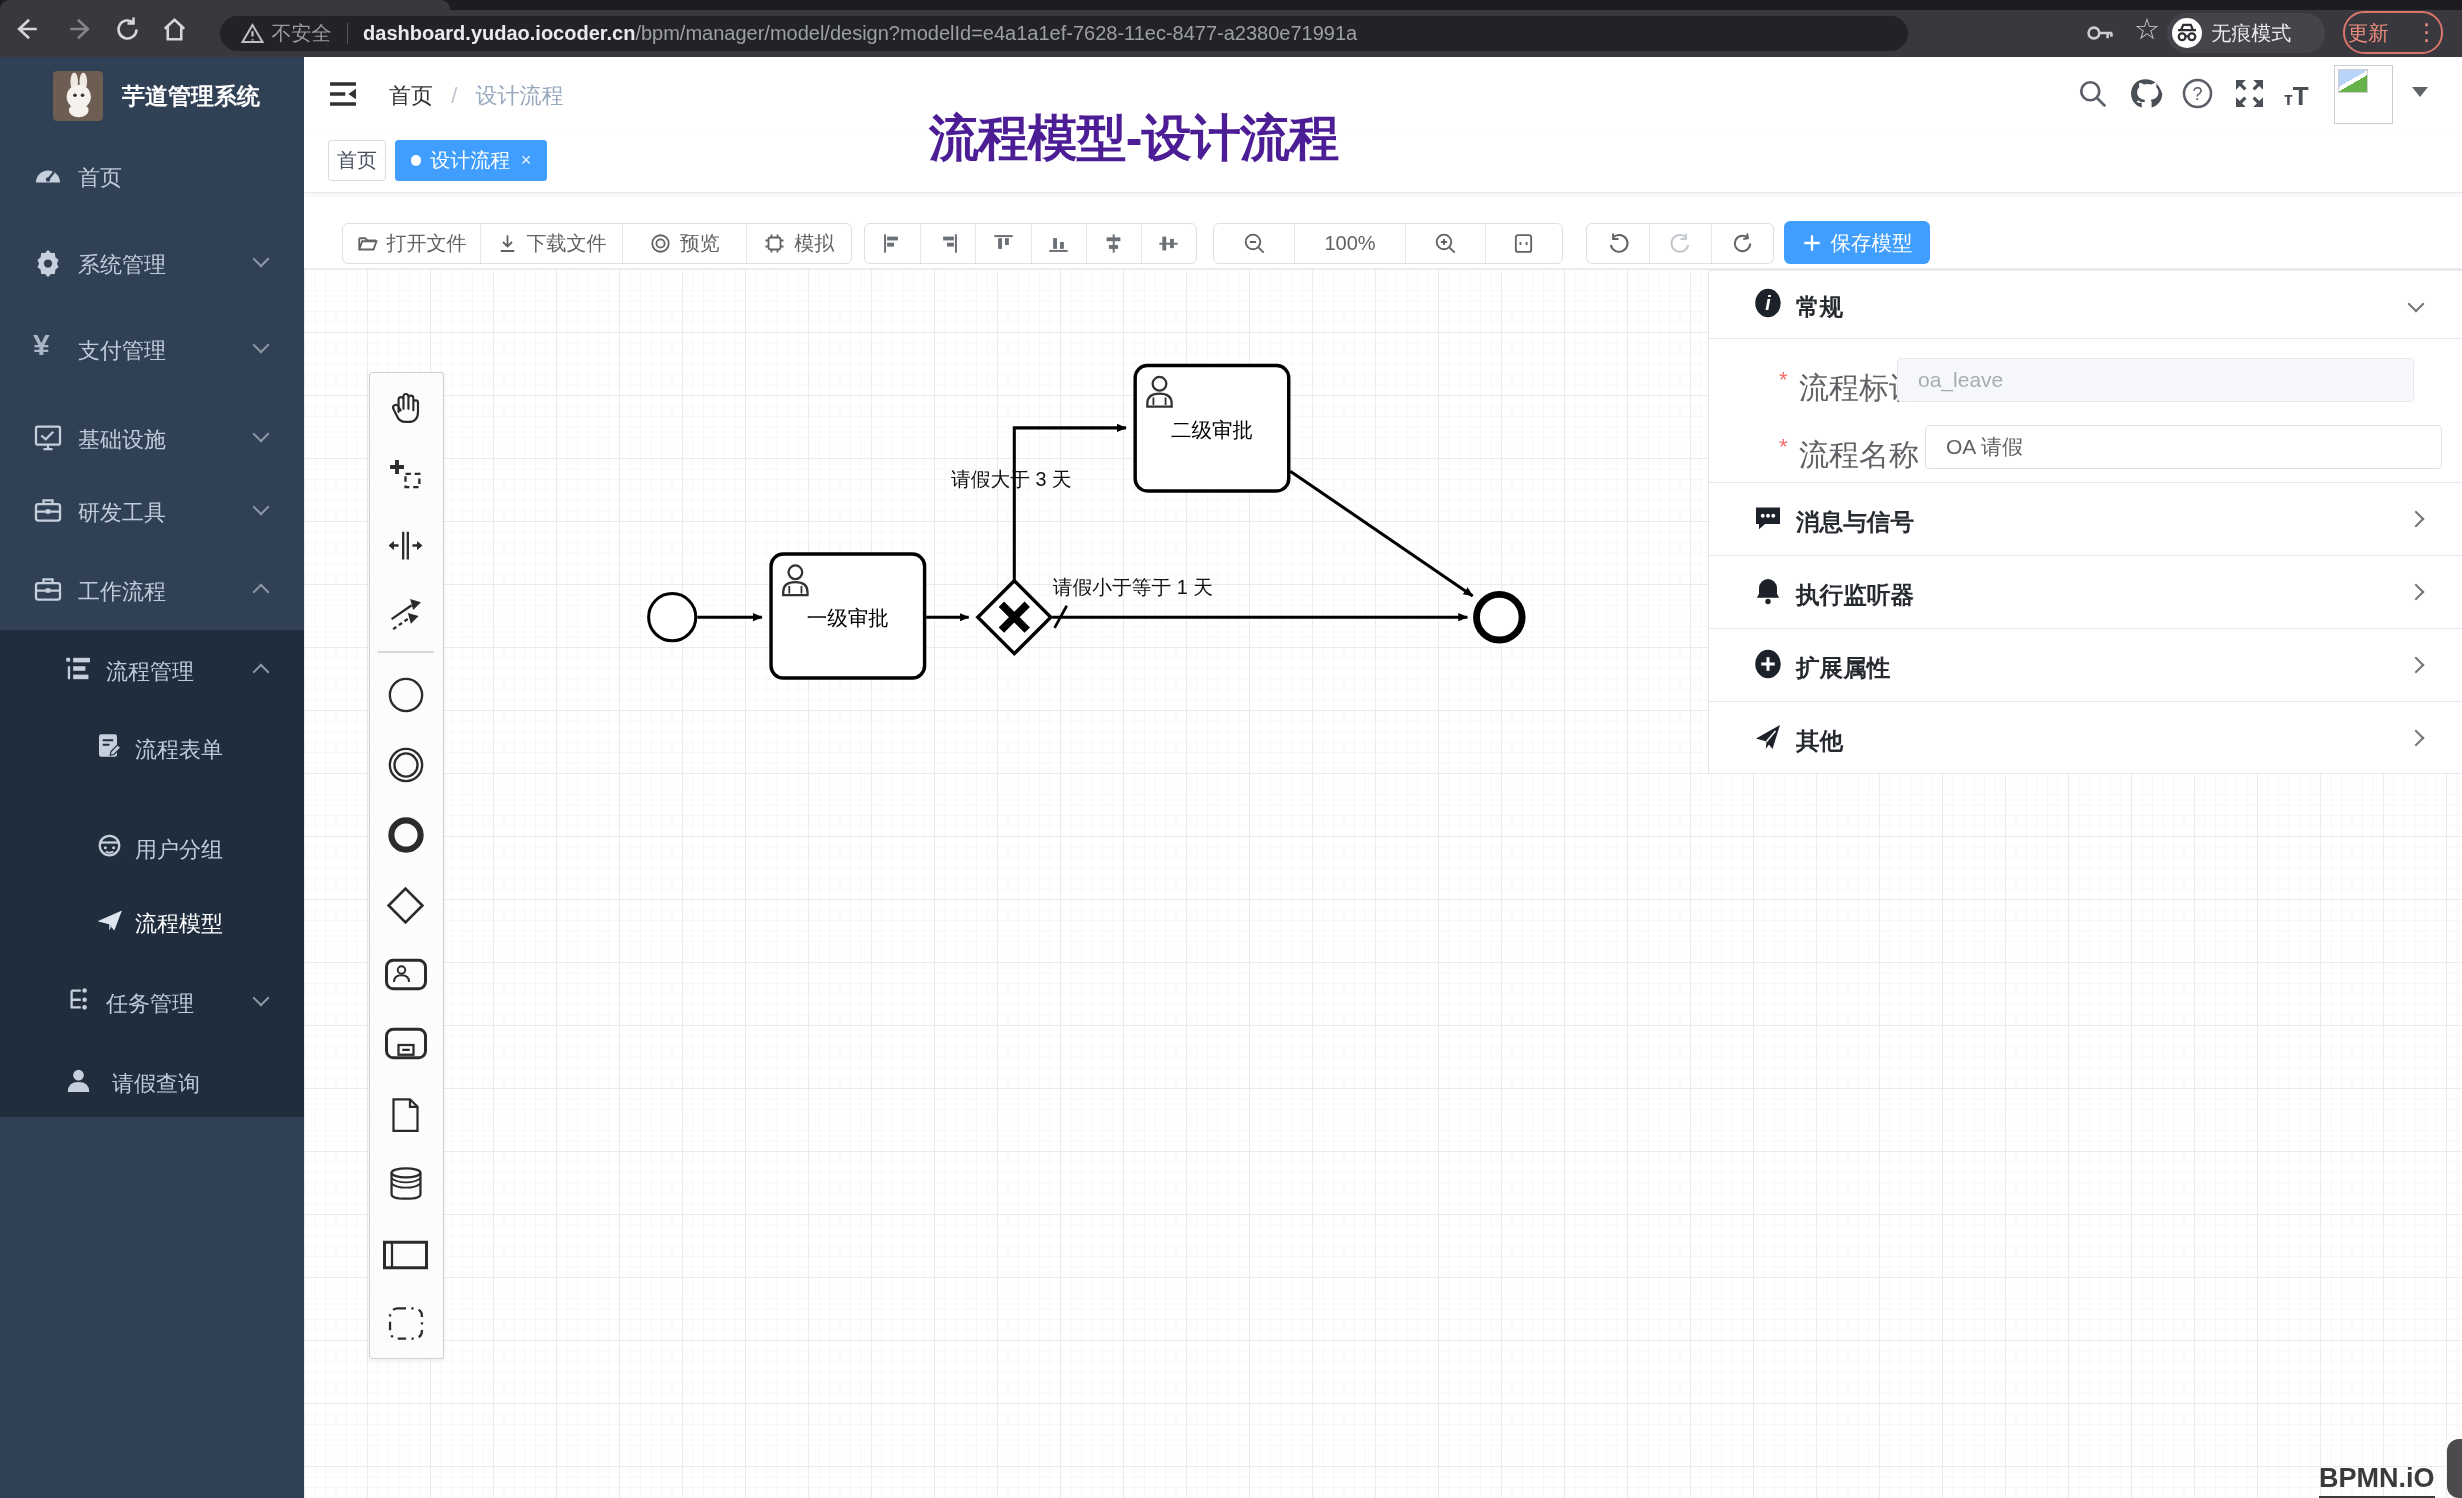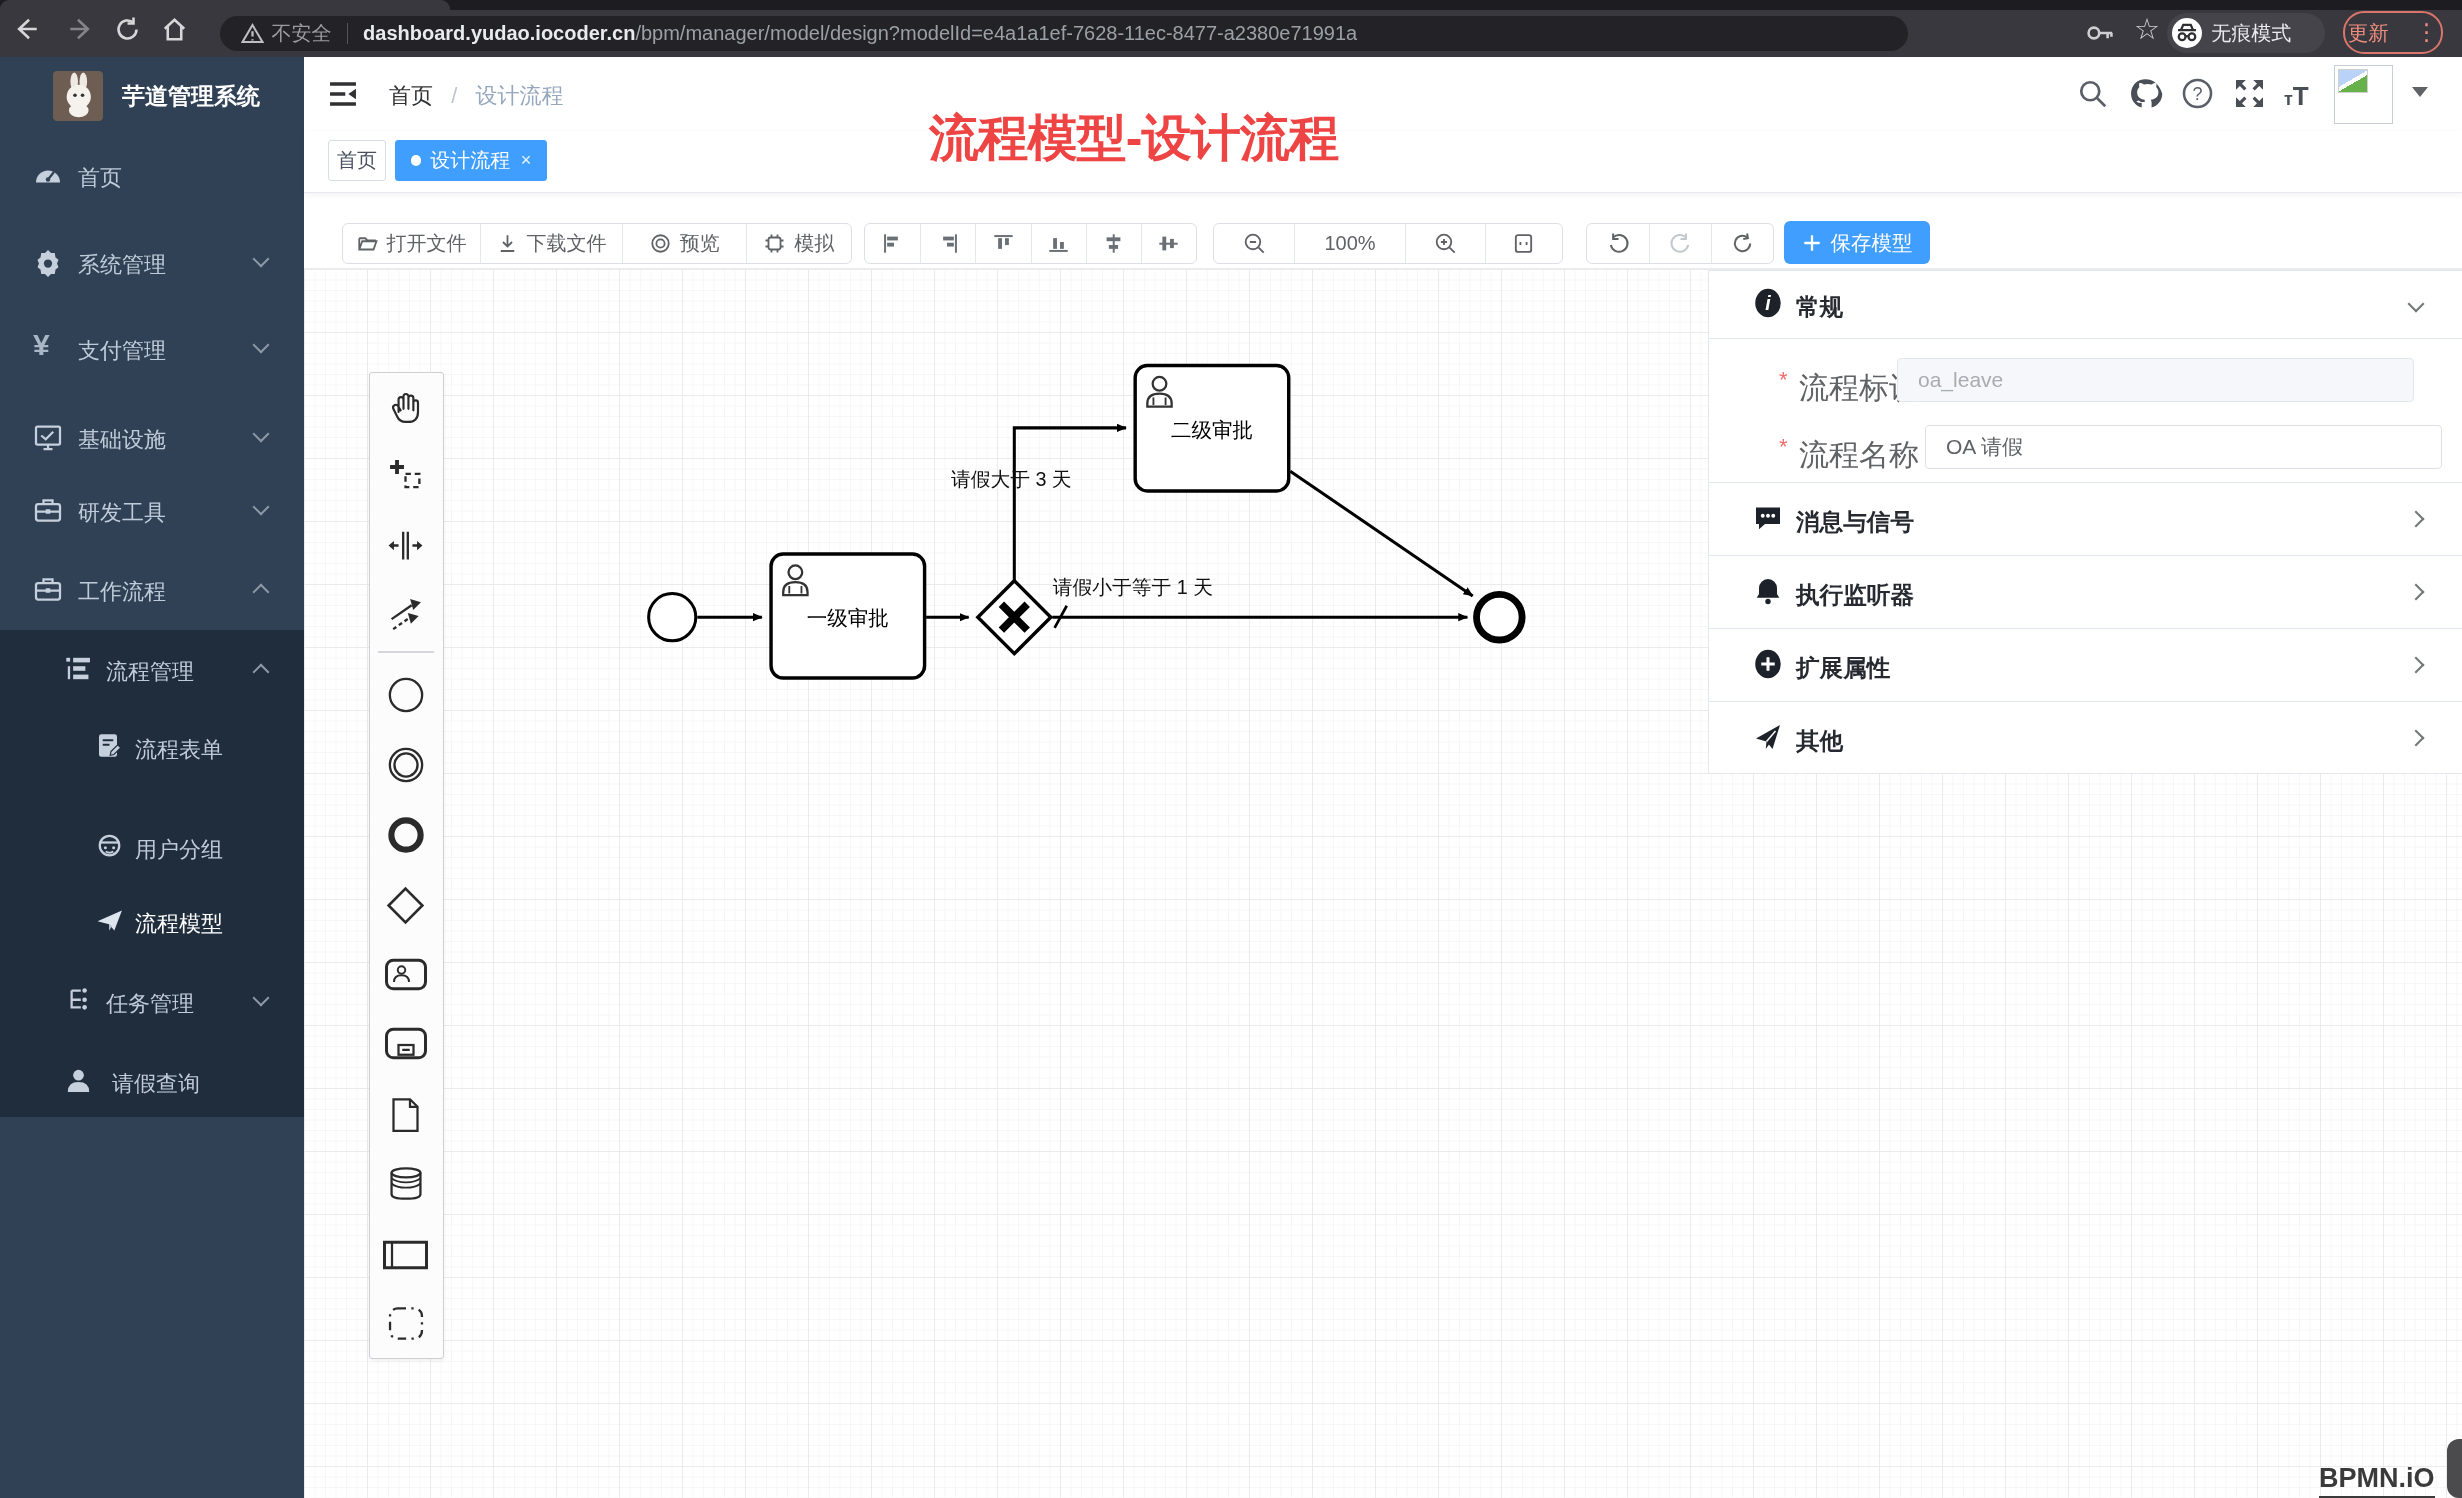--- a/index.html
+++ b/index.html
@@ -51,21 +51,21 @@
 
   
   #tabbar{position:absolute;left:304px;top:131px;width:2158px;height:62px;background:#fff;border-bottom:1.5px solid #e6e9ef;box-shadow:0 2.3px 6px rgba(0,0,0,.05);}
   .vtab{position:absolute;top:9px;height:41px;font-size:20px;display:flex;align-items:center;justify-content:center;border-radius:3px;}
   #tab-home{left:24px;width:58px;border:1.5px solid #d8dce5;color:#495060;background:#fff;}
   #tab-design{left:91px;width:152px;background:#409eff;border:1.5px solid #409eff;color:#fff;}
   #tab-design .dot{width:10.6px;height:10.6px;border-radius:50%;background:#fff;margin-right:9px;}
   #tab-design .x{margin-left:10.6px;font-size:18px;opacity:.9;}
 
   
-  #annotation{position:absolute;left:929px;top:105px;font-size:50px;font-weight:bold;color:#ef4444;letter-spacing:-0.8px;white-space:nowrap;z-index:60;text-align:center;}
+  #annotation{position:absolute;left:929px;top:105px;font-size:50px;font-weight:bold;color:#4c1d95;letter-spacing:-0.8px;white-space:nowrap;z-index:60;text-align:center;}
 
   
   .tgroup{position:absolute;top:223px;height:41px;background:#fff;border:1.5px solid #dcdfe6;border-radius:6px;display:flex;align-items:stretch;}
   .tcell{display:flex;align-items:center;justify-content:center;color:#606266;font-size:20px;border-left:1.5px solid #e4e7ed;gap:9px;}
   .tcell:first-child{border-left:none;}
   .tcell svg{display:block;}
   #save-btn{position:absolute;left:1784px;top:221px;width:146px;height:43px;background:#409eff;border-radius:6px;color:#fff;font-size:20.5px;display:flex;align-items:center;justify-content:center;gap:9px;}
 
   
   #canvas{position:absolute;left:304px;top:268px;width:2158px;height:1230px;border-top:1.5px solid #ececf0;background-color:#fff;

